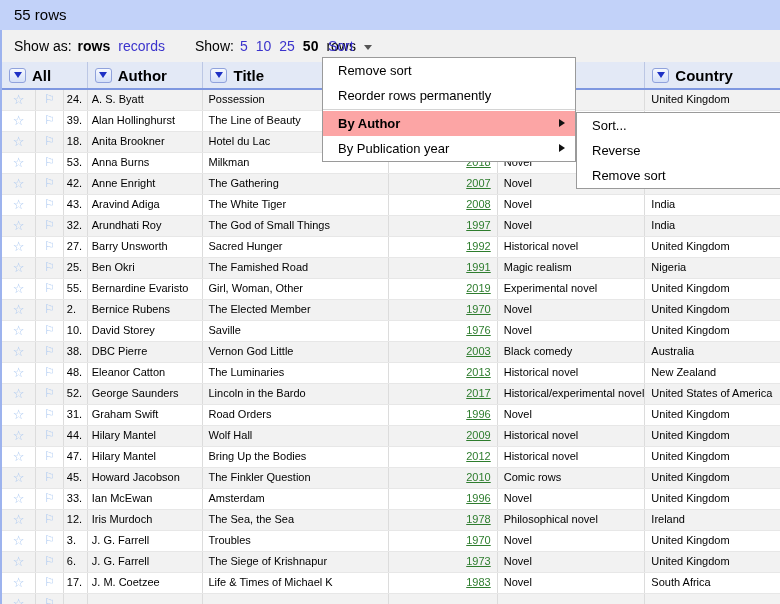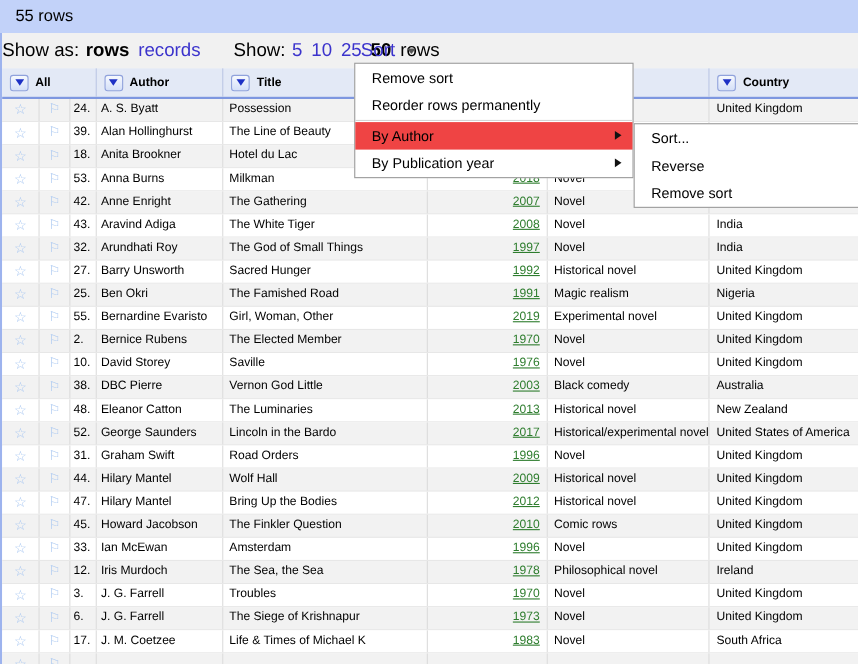--- a/index.html
+++ b/index.html
@@ -5,34 +5,34 @@
   * { margin:0; padding:0; box-sizing:border-box; }
   html,body { width:780px; height:604px; overflow:hidden; background:#fff;
     font-family:"Liberation Sans", sans-serif; color:#000; position:relative; }
 
   .titlebar { height:30px; background:#c2d2f9; font-size:15px; font-weight:normal;
     line-height:30px; padding-left:14px; }
 
   .content { position:absolute; top:30px; left:0; right:0; bottom:0;
     border-left:2px solid #9db3ee; }
 
-  .toolbar { height:32px; background:#f1f1f1; font-size:17px; display:flex;
-    align-items:center; position:relative; white-space:nowrap; }
+  .toolbar { height:32px; background:#f1f1f1; font-size:14px; display:flex;
+    align-items:center; padding-left:12px; position:relative; white-space:nowrap; }
   .toolbar .lbl { margin-right:6px; }
   .toolbar .opt { margin-right:8px; }
   .toolbar .bold { font-weight:bold; }
   .link { color:#3b33cc; cursor:pointer; text-decoration:none; }
   .gap { display:inline-block; width:22px; }
   .sort-trigger { position:absolute; left:326px; top:0; line-height:32px; }
   .caret-down { display:inline-block; width:0; height:0; border-left:4px solid transparent;
     border-right:4px solid transparent; border-top:5px solid #555; margin-left:6px;
     vertical-align:middle; }
 
   .header-row { height:28px; background:#e3e9f6; display:flex;
-    border-bottom:2px solid #7e97e0; font-size:11px; }
+    border-bottom:2px solid #7e97e0; font-size:15px; }
   .hcell { display:flex; align-items:center; border-right:1px solid #bcc7e4;
     overflow:hidden; white-space:nowrap; }
   .hcell:last-child { border-right:none; }
   .hlabel { font-weight:bold; }
   .h-all{width:86px;} .h-author{width:116px;} .h-title{width:186px;}
   .h-year{width:109px;} .h-genre{width:148px;} .h-country{width:135px;}
   .dd-btn { width:17px; height:15px; border:1px solid #90a2dc; border-radius:3px;
     background:linear-gradient(#f6f9fe,#d5e0f8); display:inline-flex; align-items:center;
     justify-content:center; margin:0 6px 0 7px; flex:none; cursor:pointer; }
   .dd-tri { width:0; height:0; border-left:4px solid transparent;
@@ -50,21 +50,21 @@
   .c-year { width:109px; text-align:right; padding-right:6px; color:#2e7d2e;text-decoration:underline; }
   .c-genre { width:148px; padding-left:6px; }
   .c-country { width:135px; padding-left:6px; border-right:none; }
 
   .menu { position:absolute; left:322px; top:57px; width:254px; background:#fff;
     border:1px solid #9a9a9a; z-index:10; font-size:13px; }
   .submenu { position:absolute; left:576px; top:112px; width:210px; background:#fff;
     border:1px solid #9a9a9a; z-index:11; font-size:13px; }
   .menu-item { height:25px; line-height:25px; padding:0 15px; position:relative;
     white-space:nowrap; cursor:pointer; }
-  .menu-item.hl { background:#ef4444; }
+  .menu-item.hl { background:#fca5a5;font-weight:bold; }
   .menu-sep { border-top:1px solid #d4d4d4; margin:1px 0; }
   .sub-arrow { position:absolute; right:10px; top:8px; width:0; height:0;
     border-top:4px solid transparent; border-bottom:4px solid transparent;
     border-left:6px solid #111; }
 </style>
 </head>
 <body>
 
 <div class="titlebar">55 rows</div>
 

